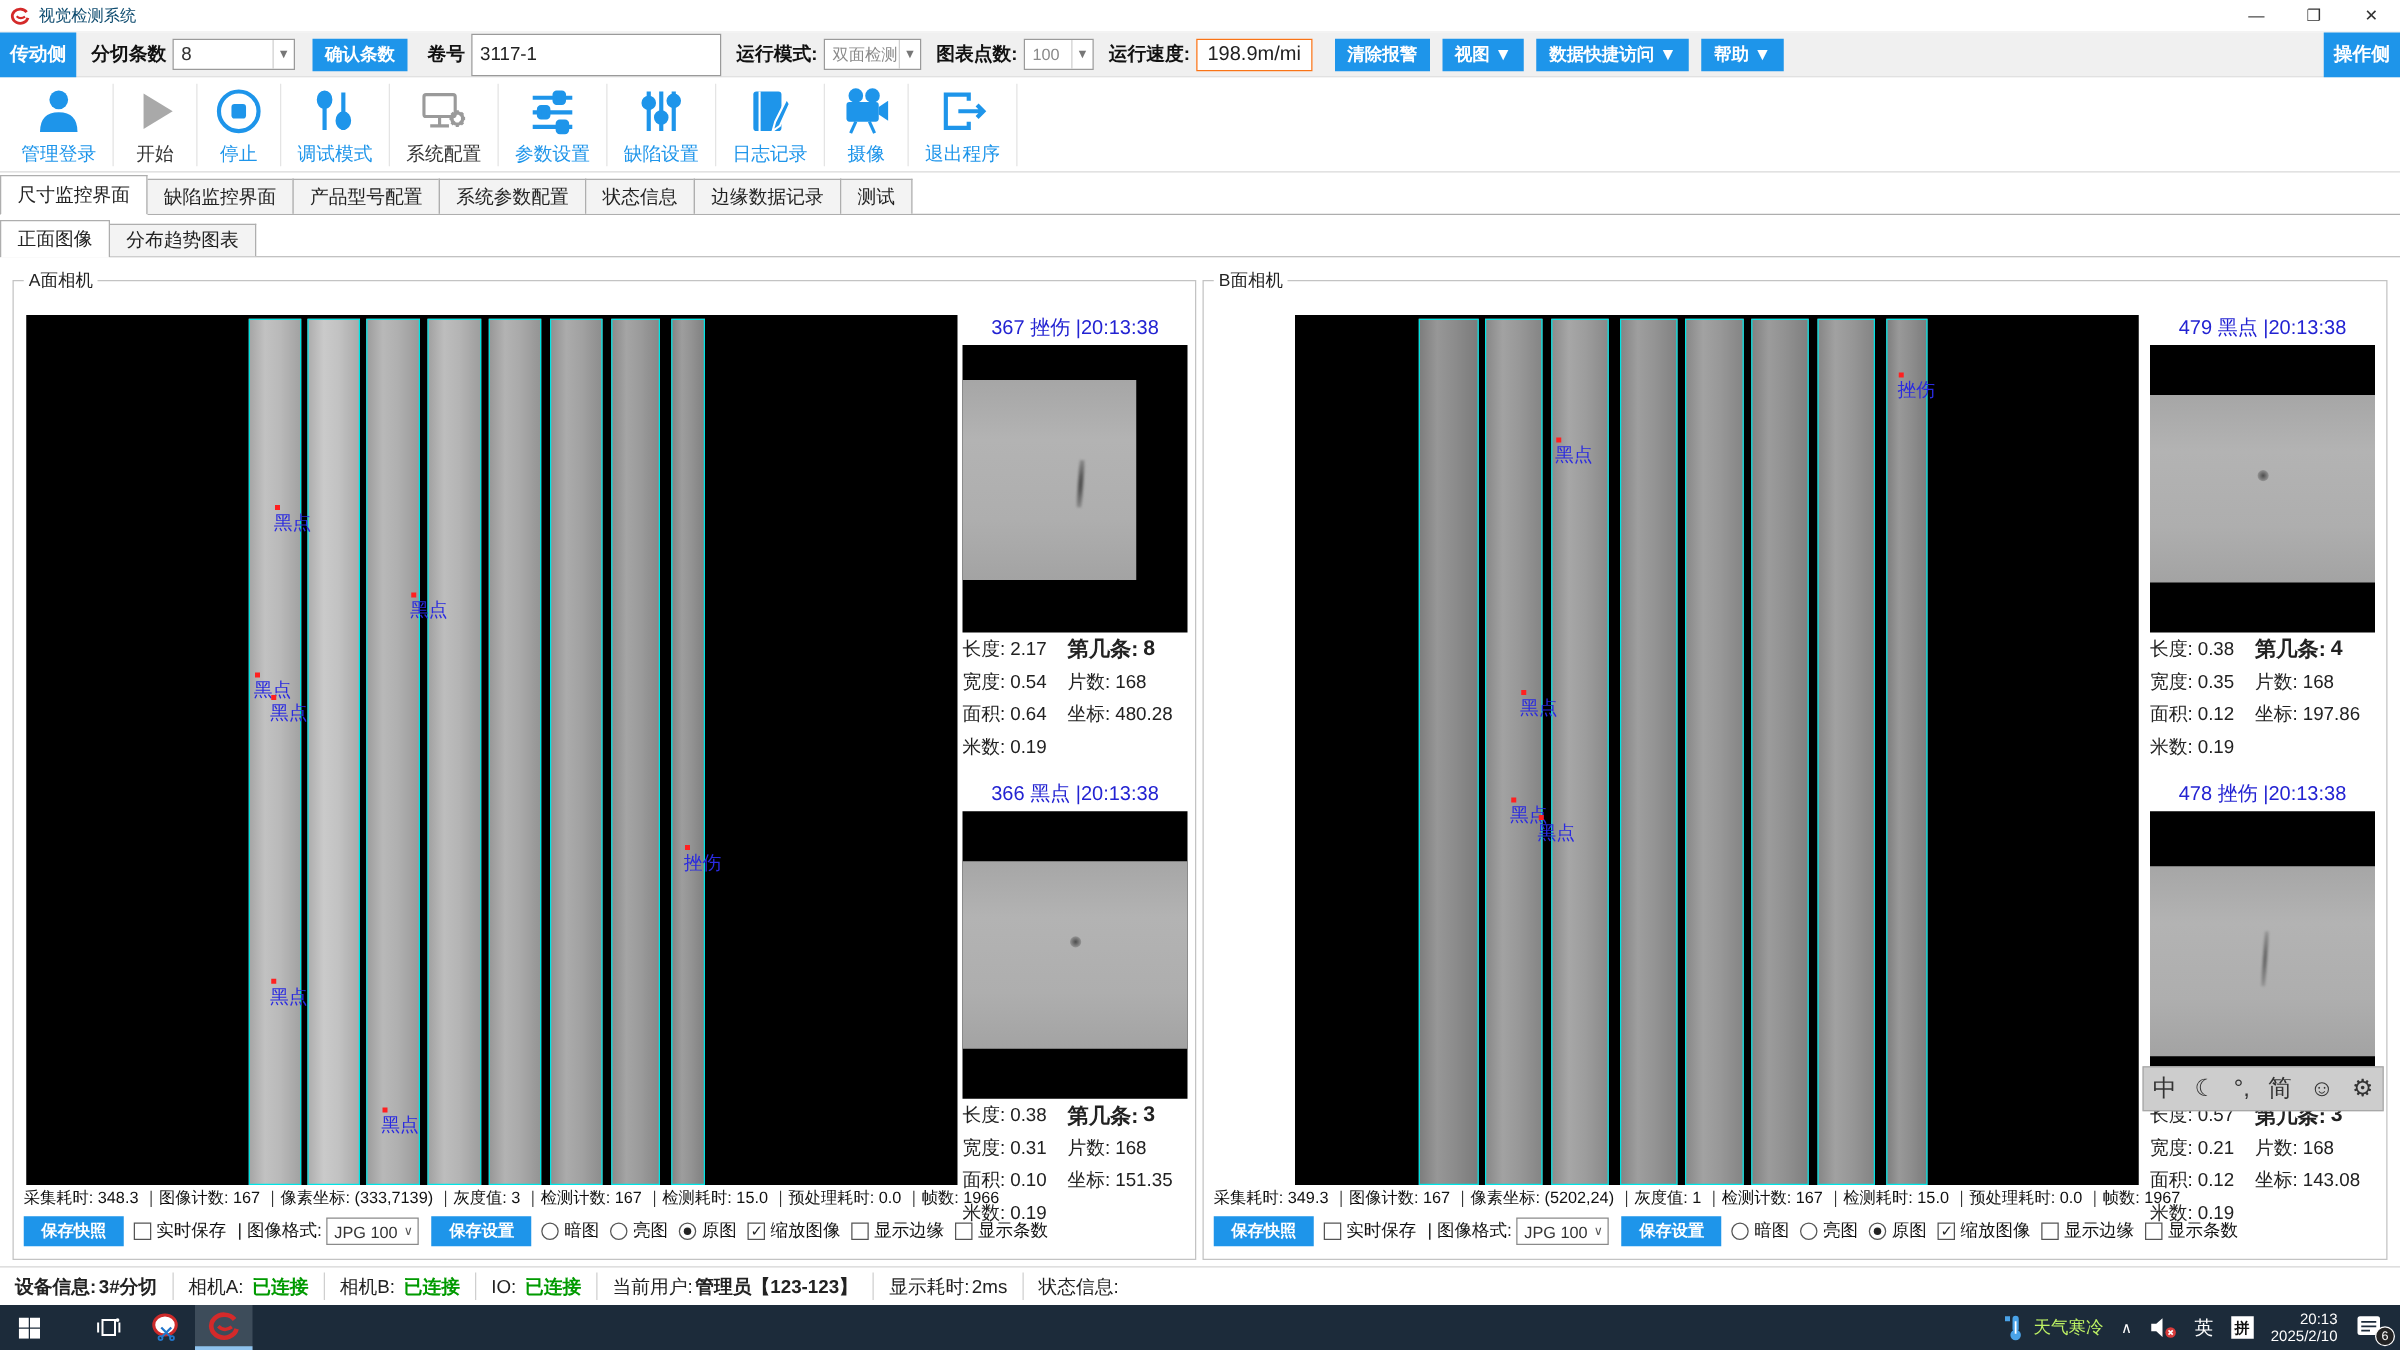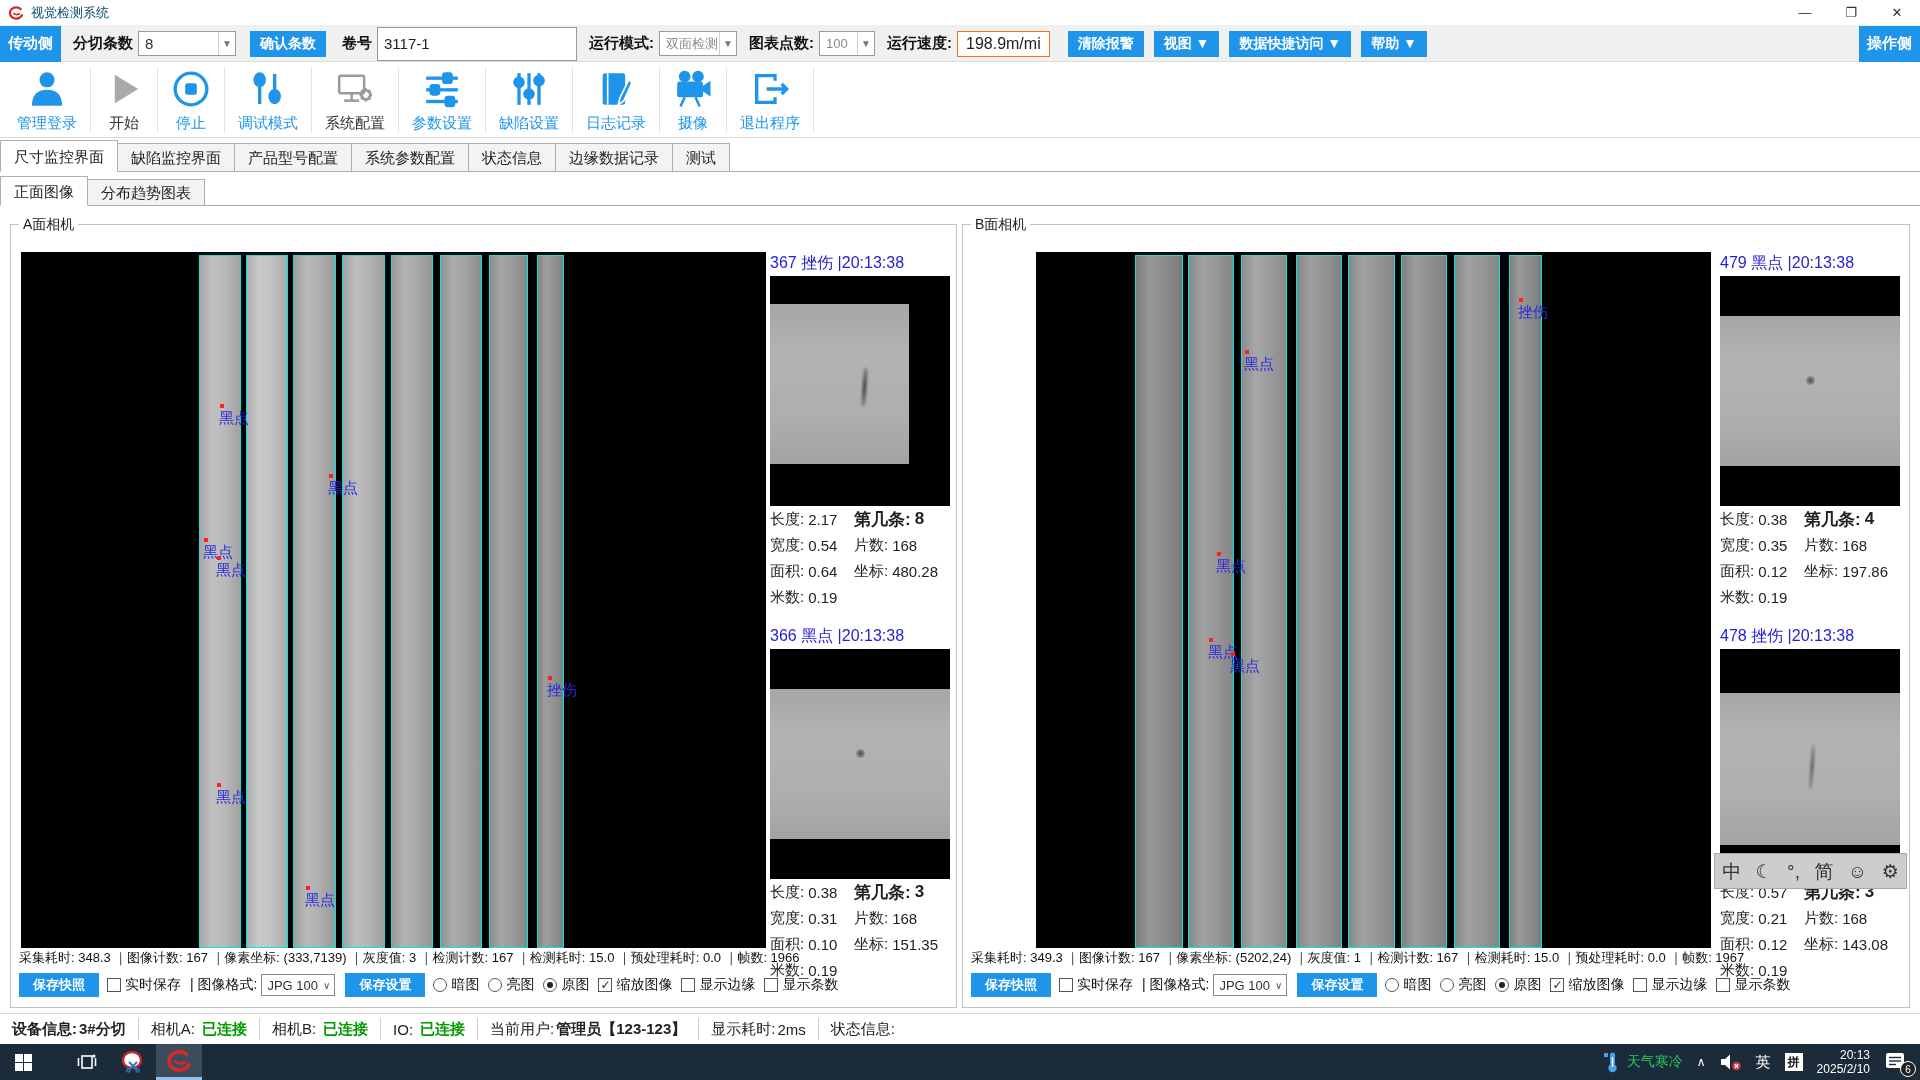--- a/index.html
+++ b/index.html
@@ -50,21 +50,21 @@
   .cam-img { position:absolute; top:27px; height:696px; background:#000; overflow:hidden; }
   #panel-0 .cam-img { left:10px; width:745px; }
   #panel-1 .cam-img { left:73px; width:675px; }
   .strip { position:absolute; top:3px; height:calc(100% - 3px); border:1px solid #00e5e5; }
   .strip::before { content:""; position:absolute; inset:0; background:linear-gradient(90deg,rgba(0,0,0,.12),rgba(255,255,255,.07) 30%,rgba(0,0,0,.02) 60%,rgba(0,0,0,.14)); }
   .cam-label { position:absolute; color:#2a2ae0; font-size:15px; white-space:nowrap; }
   .cam-label::before { content:""; position:absolute; left:1px; top:-5px; width:4px; height:4px; background:#ff2020; }
 
   .defect-col { position:absolute; top:0; width:184px; height:100%; }
   #panel-0 .defect-col { left:759px; } #panel-1 .defect-col { left:757px; }
-  .d-card { position:absolute; left:0; width:180px; }
+  .d-card { position:absolute; left:0; width:180px;text-align:center; }
   .d-card.c0 { top:27px; } .d-card.c1 { top:400px; }
   .d-head { color:#2323d2; font-size:16px; height:24px; line-height:22px; white-space:nowrap; }
   .d-img { position:relative; width:180px; height:230px; background:#000; overflow:hidden; }
   .d-img .gray { position:absolute; background:linear-gradient(180deg,#a6a6a6,#b3b3b3 30%,#aeaeae 70%,#a3a3a3); }
   .d-img .streak { position:absolute; width:5px; height:38px; background:radial-gradient(ellipse at center,#3d3d3d 0%,#7b7b7b 60%,rgba(170,170,170,0) 100%); filter:blur(1px); transform:rotate(4deg); }
   .d-img .dot { position:absolute; width:9px; height:9px; border-radius:50%; background:radial-gradient(circle,#4d4d4d 0%,#8f8f8f 65%,rgba(170,170,170,0) 100%); }
   .d-img.k-streak-left .gray { left:0; top:28px; width:139px; height:160px; }
   .d-img.k-streak-left .streak { left:92px; top:92px; }
   .d-img.k-dot .gray { left:0; top:40px; width:180px; height:150px; }
   .d-img.k-dot .dot { left:86px; top:100px; }
@@ -96,21 +96,21 @@
   .sb-seg .b { font-weight:bold; }
   .sb-seg .green { color:#009a00; font-weight:bold; margin-left:5px; }
   .sb-seg .lab { margin-right:2px; }
 
   
   .taskbar { position:absolute; left:0; top:1044px; width:1920px; height:36px; background:#1c2b3a; display:flex; align-items:center; }
   .tk-btn { width:46px; height:36px; display:flex; align-items:center; justify-content:center; cursor:default; }
   .tk-btn.app-active { background:#3d4c5a; border-bottom:3px solid #8fc3ee; }
   .tk-right { margin-left:auto; display:flex; align-items:center; color:#fff; }
   .tk-right > * { margin-right:14px; }
-  .tk-weather { display:flex; align-items:center; font-size:14px; color:#22c55e; }
+  .tk-weather { display:flex; align-items:center; font-size:14px; color:#bef264; }
   .tk-weather svg { margin-right:6px; }
   .tk-caret { font-size:12px; }
   .tk-lang { font-size:15px; }
   .tk-ime { width:18px; height:18px; background:#fff; color:#111; font-size:12px; font-weight:bold; display:flex; align-items:center; justify-content:center; }
   .tk-time { text-align:right; font-size:12px; line-height:14px; }
   .tk-note { position:relative; width:26px; height:22px; margin-right:10px; }
   .tk-badge { position:absolute; right:-6px; bottom:-4px; width:16px; height:16px; border-radius:50%; background:#222; border:1px solid #fff; color:#fff; font-size:10px; display:flex; align-items:center; justify-content:center; }
 </style>
 </head>
 <body>

